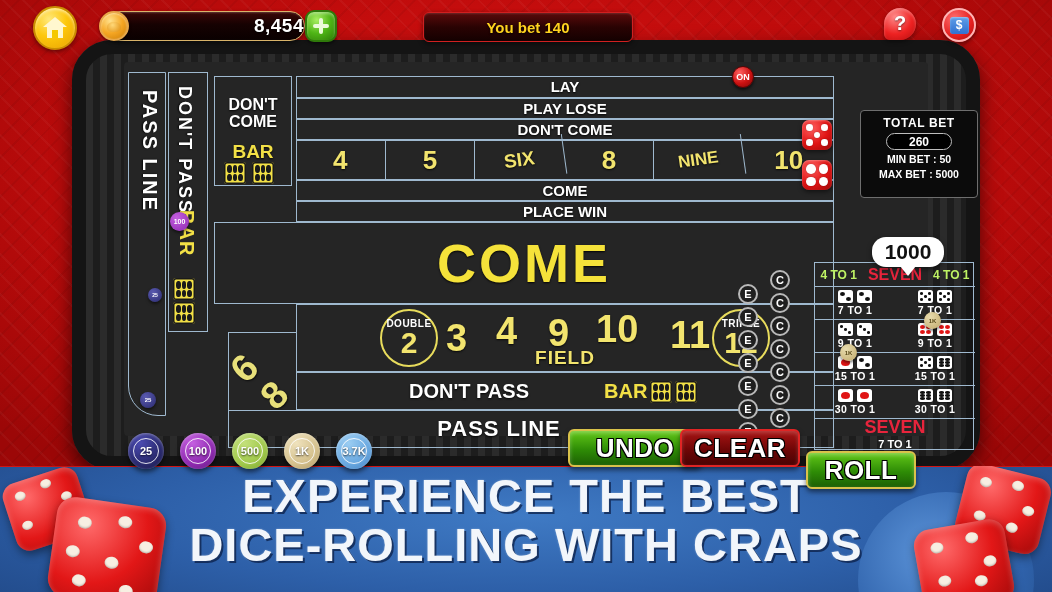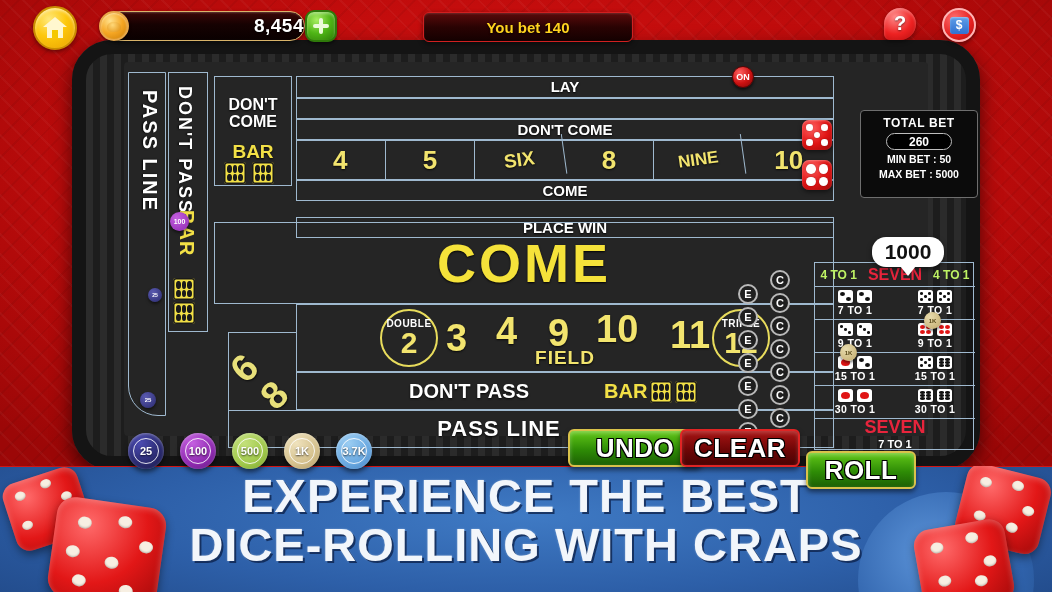--- a/index.html
+++ b/index.html
@@ -184,21 +184,21 @@
   .dc-lbl { left: 90px; top: 30px; width: 78px; height: 44px; font-size: 16px; }
   .dc-bar { left: 90px; top: 78px; width: 78px; height: 46px;
             color: #f2e046; font-size: 19px; font-weight: bold; }
 
   
   .row-lay   { left: 172px; top: 14px; width: 538px; height: 22px; }
   .row-pl    { left: 172px; top: 36px; width: 538px; height: 21px; }
   .row-dc    { left: 172px; top: 57px; width: 538px; height: 21px; }
   .row-nums  { left: 172px; top: 78px; width: 538px; height: 40px; }
   .row-come2 { left: 172px; top: 118px; width: 538px; height: 21px; }
-  .row-pw    { left: 172px; top: 155px; width: 538px; height: 21px; }
+  .row-pw    { left: 172px; top: 139px; width: 538px; height: 21px; }
   .num-cell  { position: absolute; top: 78px; width: 89.6px; height: 40px;
                border-right: 1.5px solid #9fb9cf;
                display: flex; align-items: center; justify-content: center;
                color: #f2e46e; font-size: 26px; font-weight: bold;
                text-shadow: 0 1px 2px rgba(0,0,0,.8); }
 
   
   .come-box { left: 90px; top: 160px; width: 620px; height: 82px; }
   .come-txt {
     left: 90px; top: 160px; width: 620px; height: 82px;
@@ -482,20 +482,21 @@
           <i></i>
           <i></i>
           <i></i>
           <i></i>
       </div>
 
       <div class="box row-lay"></div>
       <div class="lbl row-lay" style="font-size:15px;">LAY</div>
 
       <div class="box row-pl"></div>
+      <div class="lbl row-pl" style="font-size:15px;">PLAY LOSE</div>
 
       <div class="box row-dc"></div>
       <div class="lbl row-dc" style="font-size:15px;">DON'T COME</div>
 
       <div class="box row-nums"></div>
       <div class="num-cell" style="left:172px;">4</div>
       <div class="num-cell" style="left:261.6px;">5</div>
       <div class="num-cell" style="left:351.2px;font-size:19px;transform:rotate(-8deg);">SIX</div>
       <div class="num-cell" style="left:440.8px;">8</div>
       <div class="num-cell" style="left:530.4px;font-size:17px;transform:rotate(-8deg);">NINE</div>

